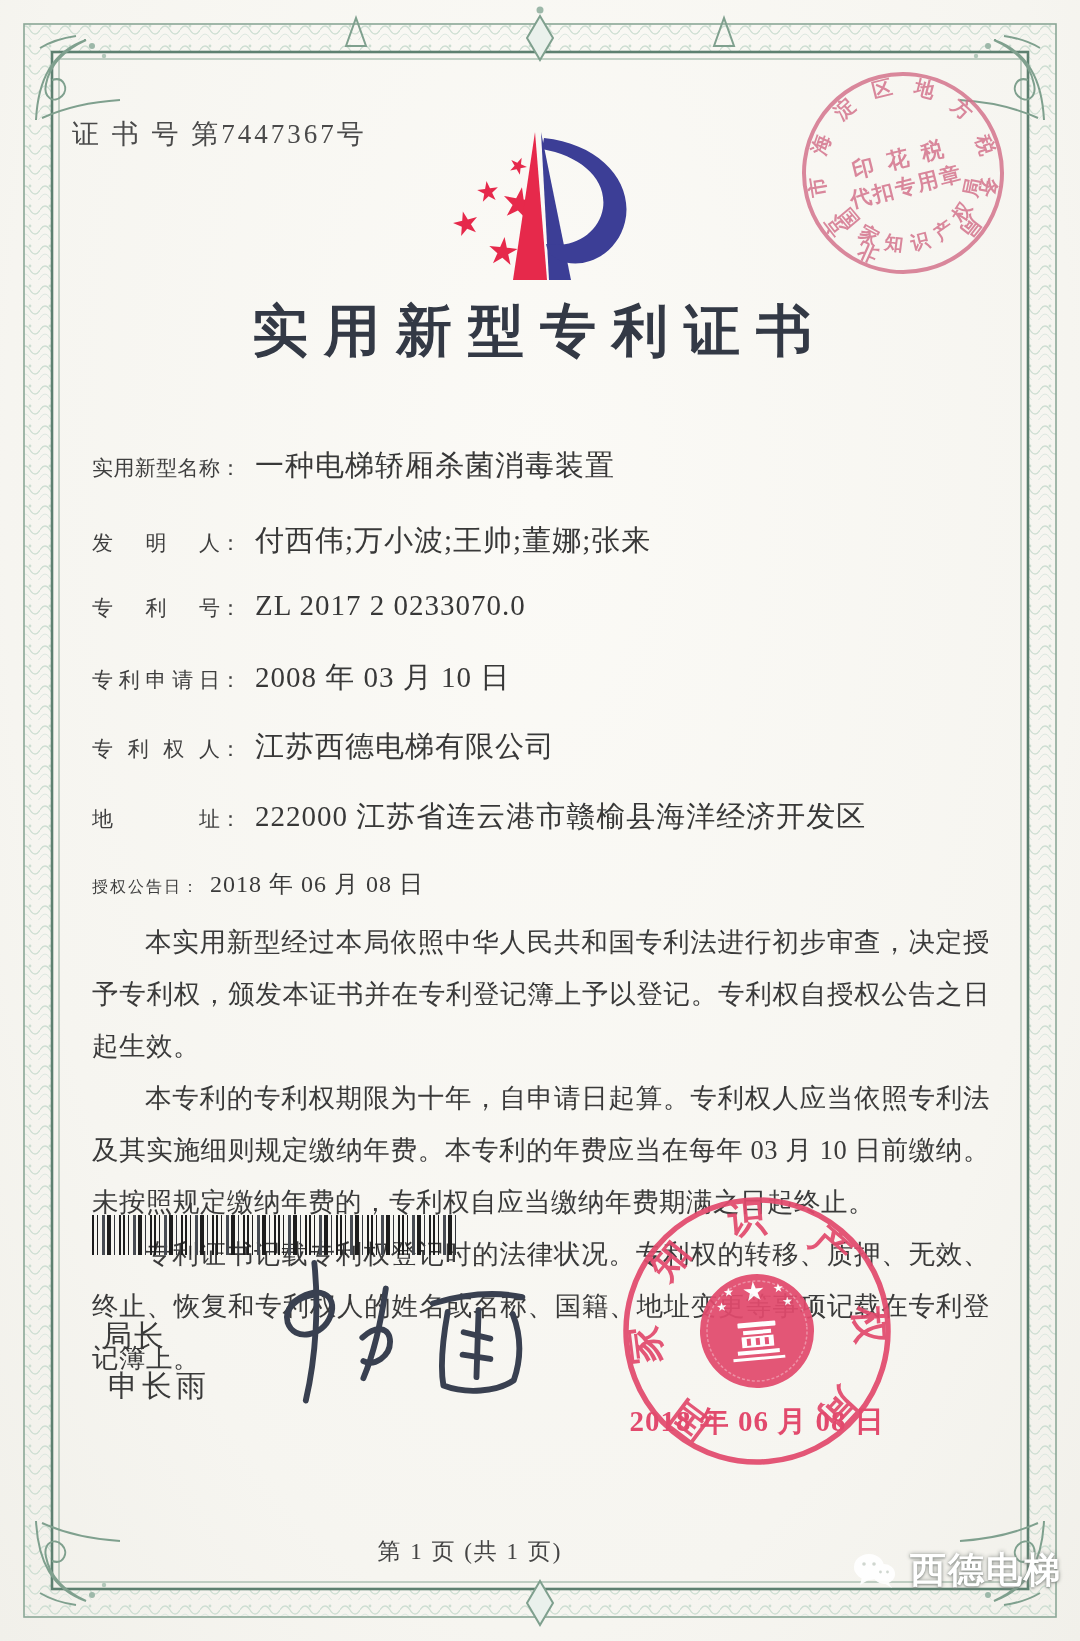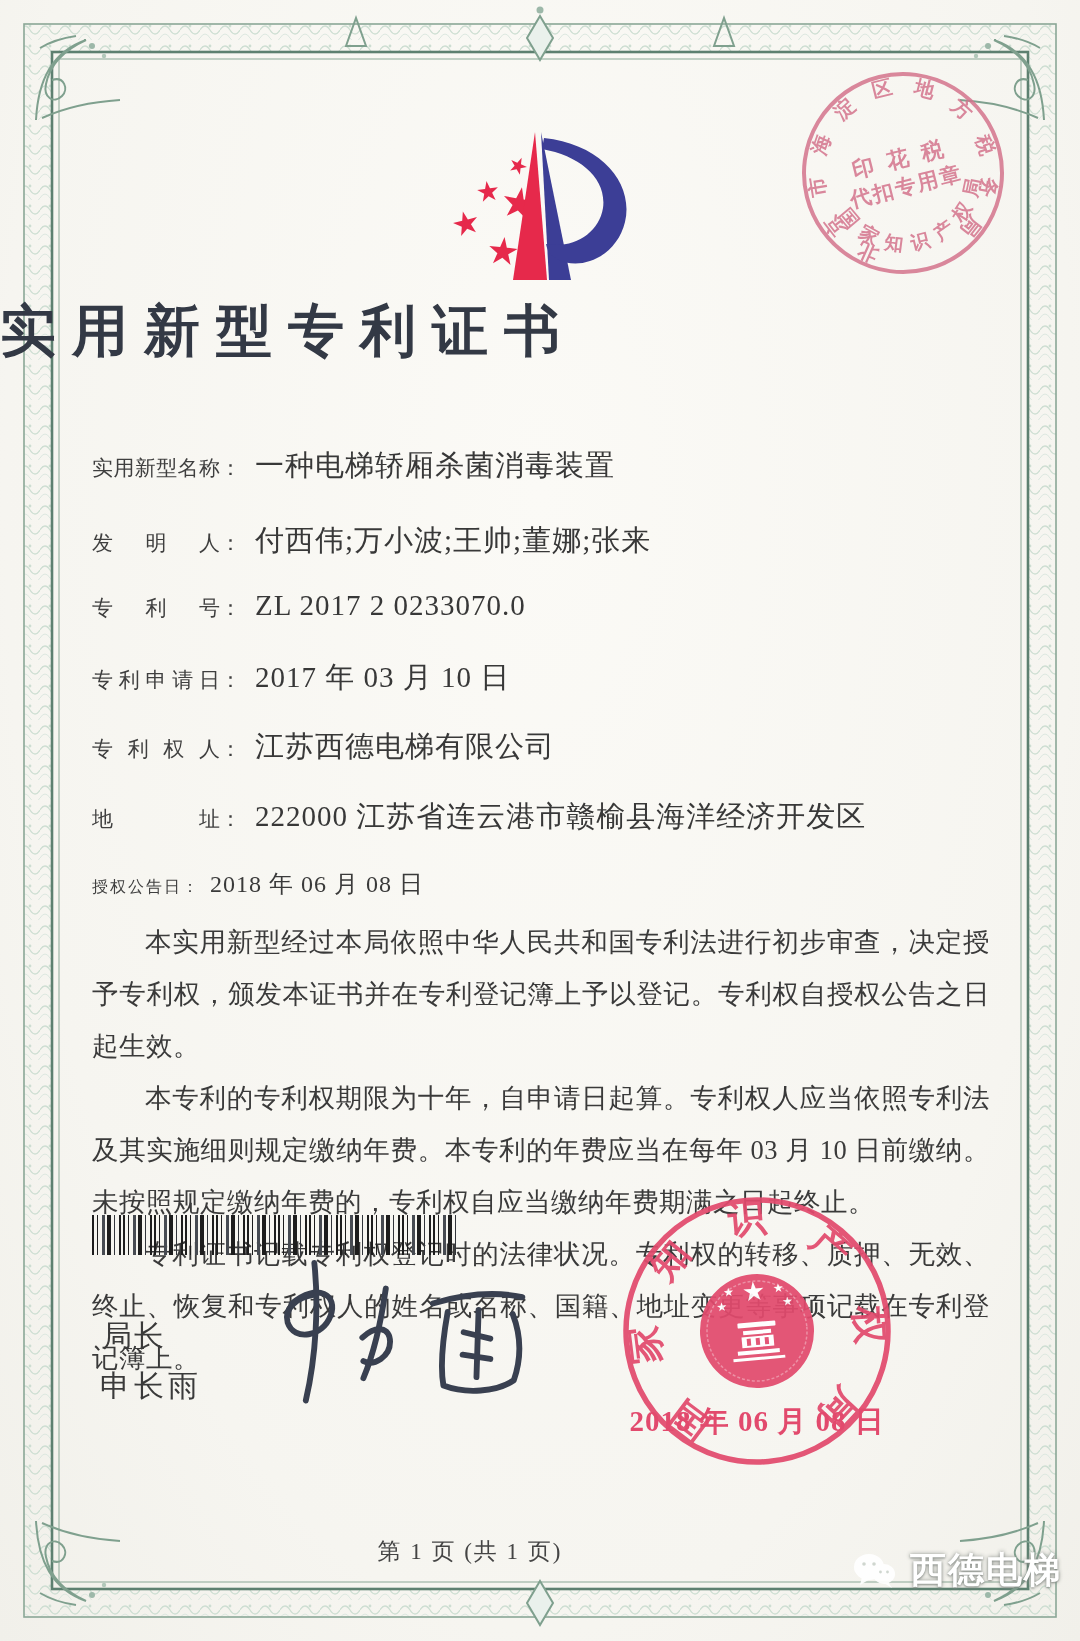--- a/index.html
+++ b/index.html
@@ -13,21 +13,21 @@
     position:relative;width:1080px;height:1641px;overflow:hidden;
     background:var(--paper);
     background-image:radial-gradient(ellipse at 50% 30%, #fbfaf6 0%, #f6f5f0 70%, #f1f0ea 100%);
     font-family:"Liberation Serif","DejaVu Serif",serif;color:var(--ink);
   }
   .frame-svg{position:absolute;left:0;top:0;pointer-events:none;}
   .cert-no{position:absolute;left:72px;top:116px;font-size:27px;letter-spacing:3px;color:#4a4a4a;}
   .logo{position:absolute;left:418px;top:108px;}
   .tax-stamp{position:absolute;left:796px;top:66px;opacity:.85;}
   .title{
-    position:absolute;left:0;top:294px;width:100%;
+    position:absolute;left:0;top:294px;width:100%;text-align:center;
     font-size:56px;font-weight:600;letter-spacing:16px;box-sizing:border-box;
     color:var(--title-ink);
   }
   .frow{position:absolute;left:92px;white-space:nowrap;}
   .flabel{display:inline-block;width:128px;font-size:21px;color:#3f3f3f;text-align:justify;text-align-last:justify;}
   .fcolon{font-size:21px;color:#3f3f3f;}
   .fvalue{font-size:29px;color:#383838;margin-left:14px;letter-spacing:1px;}
   .grow{position:absolute;white-space:nowrap;}
   .glabel{font-size:16px;color:#3f3f3f;letter-spacing:2px;}
   .gvalue{font-size:24px;color:#3a3a3a;margin-left:10px;letter-spacing:1px;}
@@ -40,21 +40,21 @@
     position:absolute;left:92px;top:1215px;width:368px;height:40px;
     background:repeating-linear-gradient(90deg,
       #1d1d1d 0 2px, transparent 2px 5px,
       #1d1d1d 5px 6px, transparent 6px 10px,
       #474b52 10px 13px, transparent 13px 15px,
       #1d1d1d 15px 19px, transparent 19px 22px,
       #33363c 22px 23px, transparent 23px 27px,
       #1d1d1d 27px 29px, transparent 29px 31px);
   }
   .director-label{position:absolute;left:102px;top:1316px;font-size:30px;color:#3a3a3a;letter-spacing:2px;font-family:"Liberation Sans","DejaVu Sans",sans-serif;}
-  .director-name{position:absolute;left:100px;top:1366px;font-size:30px;color:#3a3a3a;letter-spacing:4px;font-family:"Liberation Sans","DejaVu Sans",sans-serif;}
+  .director-name{position:absolute;left:108px;top:1366px;font-size:30px;color:#3a3a3a;letter-spacing:4px;font-family:"Liberation Sans","DejaVu Sans",sans-serif;}
   .signature{position:absolute;left:255px;top:1248px;}
   .seal{position:absolute;left:618px;top:1192px;opacity:.93;}
   .seal-date{
     position:absolute;left:620px;top:1402px;width:274px;text-align:center;
     font-size:29px;color:var(--seal-red);letter-spacing:1px;font-weight:600;z-index:5;
   }
   .page-footer{position:absolute;left:0;top:1536px;width:940px;text-align:center;font-size:23px;color:#444;letter-spacing:2px;}
   .brand-watermark{
     position:absolute;left:852px;top:1546px;display:flex;align-items:center;gap:14px;z-index:6;
   }
@@ -95,20 +95,21 @@
     <use href="#corner-orn" transform="translate(1046,1607) scale(-1,-1)"></use>
     <g stroke="#7fa08e" stroke-width="2" fill="#eaf1ec">
       <polygon points="540,16 553,38 540,60 527,38"></polygon>
       <circle cx="540" cy="10" r="3.5" fill="#9db8a9" stroke="none"></circle>
       <polygon points="346,46 356,18 366,46" fill="none"></polygon>
       <polygon points="714,46 724,18 734,46" fill="none"></polygon>
       <polygon points="540,1581 553,1603 540,1625 527,1603"></polygon>
     </g>
   </svg>
 
+  <div class="cert-no">证 书 号 第7447367号</div>
 
   <svg class="logo" width="245" height="180" viewBox="0 0 245 180">
     <defs>
       <path id="star" d="M0,-1 L0.224,-0.309 0.951,-0.309 0.363,0.118 0.588,0.809 0,0.382 -0.588,0.809 -0.363,0.118 -0.951,-0.309 -0.224,-0.309 Z"></path>
     </defs>
     <g style="fill:var(--logo-red)">
       <use href="#star" transform="translate(100,58) rotate(24) scale(9)"></use>
       <use href="#star" transform="translate(70,84) rotate(-8) scale(11)"></use>
       <use href="#star" transform="translate(101,96) rotate(10) scale(17)"></use>
       <use href="#star" transform="translate(48,116) rotate(-14) scale(13)"></use>
@@ -154,21 +155,21 @@
   <div class="frow" style="top:446px">
     <span class="flabel">实用新型名称</span><span class="fcolon">：</span><span class="fvalue">一种电梯轿厢杀菌消毒装置</span>
   </div>
   <div class="frow" style="top:521px">
     <span class="flabel">发明人</span><span class="fcolon">：</span><span class="fvalue">付西伟;万小波;王帅;董娜;张来</span>
   </div>
   <div class="frow" style="top:589px">
     <span class="flabel">专利号</span><span class="fcolon">：</span><span class="fvalue">ZL 2017 2 0233070.0</span>
   </div>
   <div class="frow" style="top:658px">
-    <span class="flabel">专利申请日</span><span class="fcolon">：</span><span class="fvalue">2017 年 03 月 10 日</span>
+    <span class="flabel">专利申请日</span><span class="fcolon">：</span><span class="fvalue">2008 年 03 月 10 日</span>
   </div>
   <div class="frow" style="top:727px">
     <span class="flabel">专利权人</span><span class="fcolon">：</span><span class="fvalue">江苏西德电梯有限公司</span>
   </div>
   <div class="frow" style="top:797px">
     <span class="flabel">地址</span><span class="fcolon">：</span><span class="fvalue">222000 江苏省连云港市赣榆县海洋经济开发区</span>
   </div>
 
   <div class="grow" style="left:92px;top:868px">
     <span class="glabel">授权公告日</span><span class="glabel">：</span><span class="gvalue">2018 年 06 月 08 日</span>

